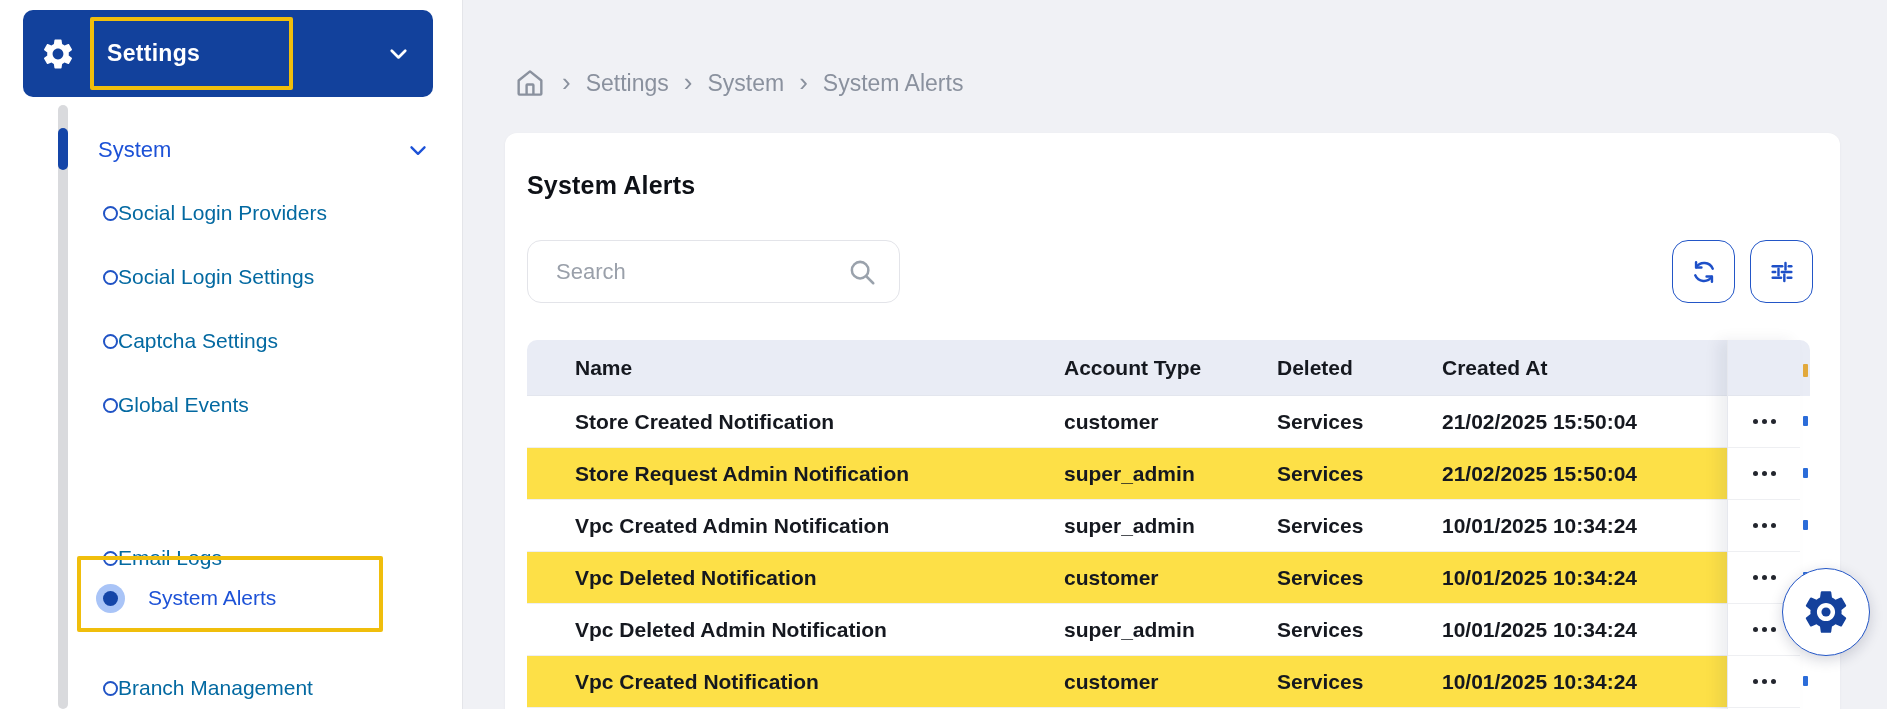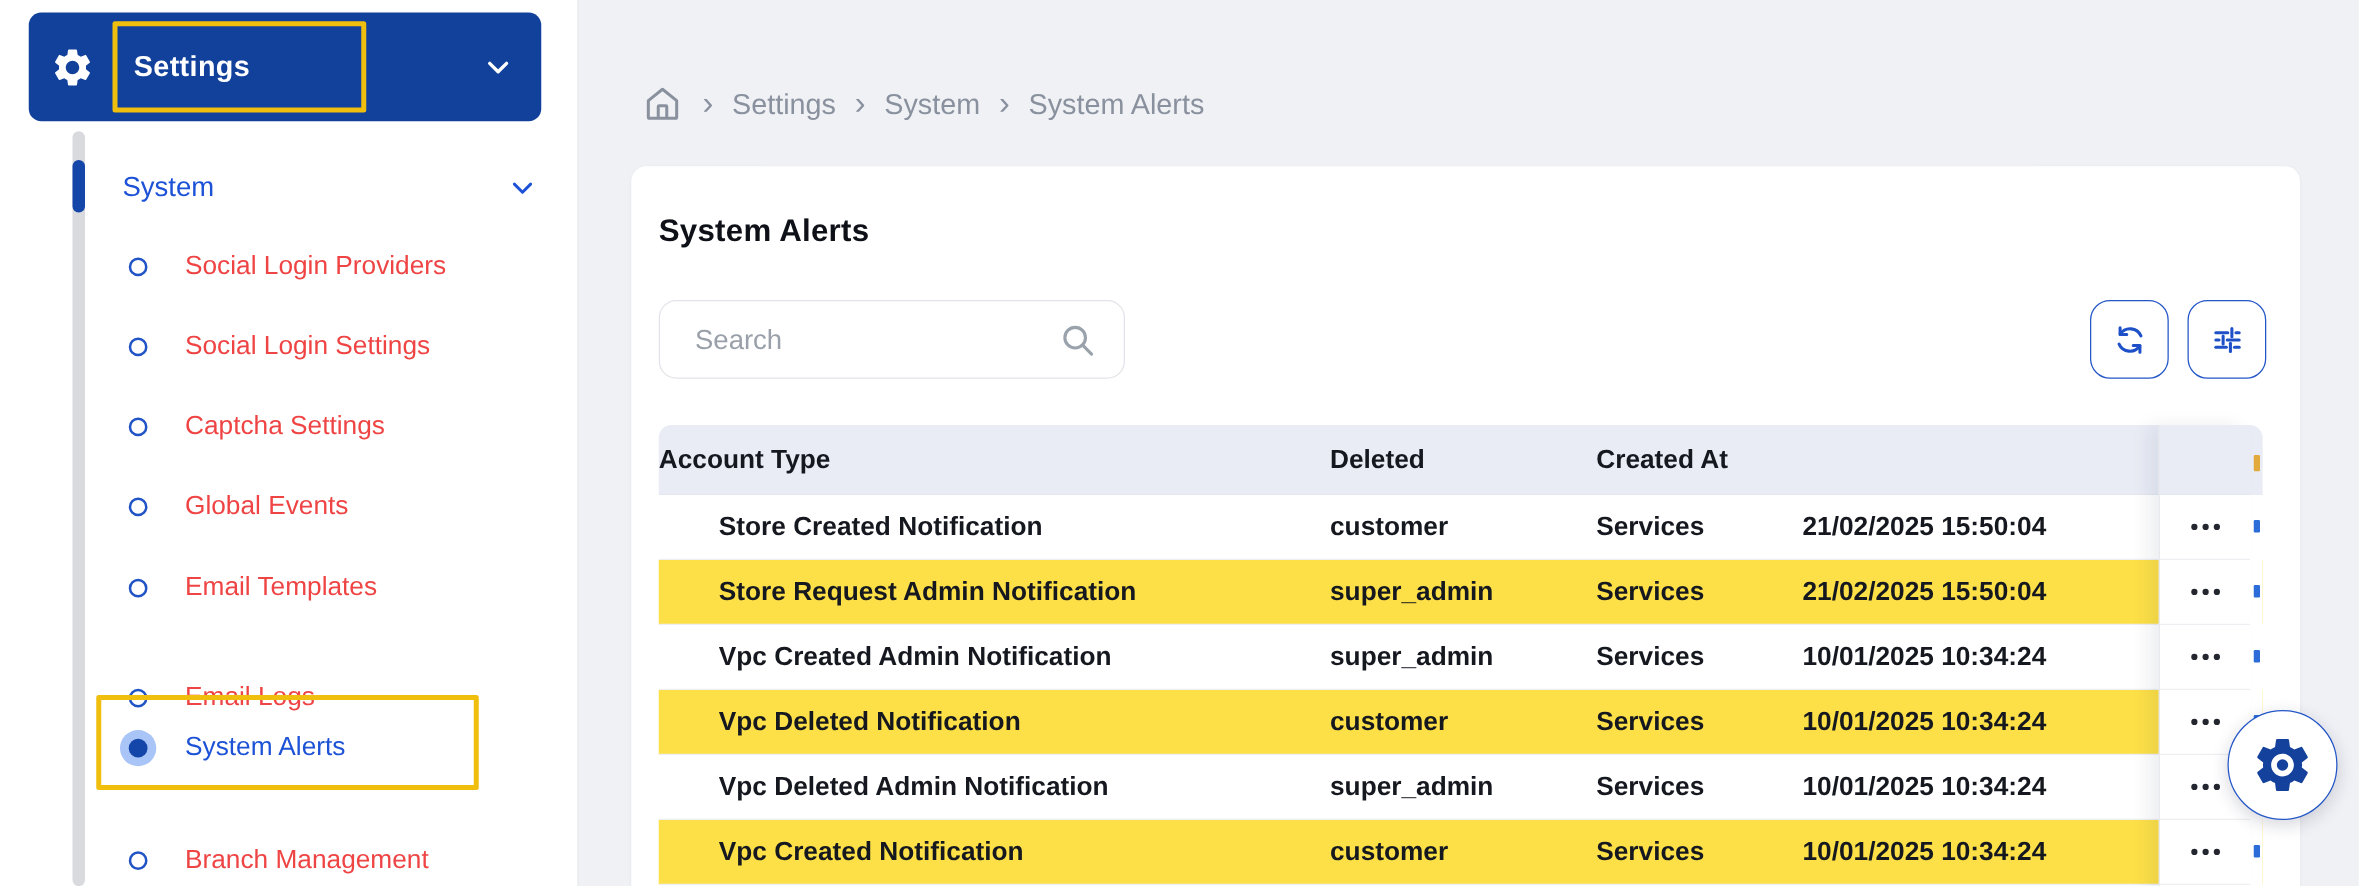--- a/index.html
+++ b/index.html
@@ -19,21 +19,21 @@
 
   .track { position:absolute; left:58px; top:105px; width:10px; height:604px; background:#D9DADD; border-radius:6px; }
   .track-active { position:absolute; left:58px; top:128px; width:10px; height:42px; background:#1445A8; border-radius:6px; }
 
   .sb-group { position:absolute; left:98px; top:127px; width:340px; height:46px; display:flex; align-items:center; cursor:pointer; }
   .sb-group-label { color:#1D52D7; font-size:22px; font-weight:500; }
   .sb-group .chev { position:absolute; left:307px; width:26px; height:26px; }
 
   .sb-item { position:absolute; left:96px; width:330px; height:48px; display:flex; align-items:center; cursor:pointer; }
   .sb-bullet { width:15px; height:15px; border:2px solid #2053C5; border-radius:50%; background:#FFFFFF; flex:0 0 auto; margin-left:7px; }
-  .sb-item-label { font-size:21px; color:#ef4444; margin-left:30px; }
+  .sb-item-label { font-size:21px; color:#0369a1; }
   .sb-item.selected .sb-item-label { color:#1D52D7; }
   .halo { width:29px; height:29px; border-radius:50%; background:#A9C4F7; display:flex; align-items:center; justify-content:center; flex:0 0 auto; }
   .halo .dot { width:15px; height:15px; border-radius:50%; background:#1445A8; }
   .sb-item.selected .sb-item-label { margin-left:23px; }
 
   
   .breadcrumb { position:absolute; left:513px; top:60px; height:46px; display:flex; align-items:center; gap:15px; z-index:1; }
   .crumb { color:#8A919E; font-size:23px; }
   .crumb-sep { color:#8A919E; font-size:26px; line-height:1; padding-bottom:3px; }
   .home-ic { width:34px; height:36px; }
@@ -114,24 +114,20 @@
     <span class="sb-bullet"></span>
     <span class="sb-item-label">Social Login Settings</span>
   </div>
   <div class="sb-item" style="top:381px">
     <span class="sb-bullet"></span>
     <span class="sb-item-label">Global Events</span>
   </div>
   <div class="sb-item" style="top:317px">
     <span class="sb-bullet"></span>
     <span class="sb-item-label">Captcha Settings</span>
-  </div>
-  <div class="sb-item" style="top:446px">
-    <span class="sb-bullet"></span>
-    <span class="sb-item-label">Email Templates</span>
   </div>
   <div class="sb-item" style="top:534px">
     <span class="sb-bullet"></span>
     <span class="sb-item-label">Email Logs</span>
   </div>
   <div class="sb-item selected" style="top:574px">
     <span class="halo" style="margin-left:0">
         <span class="dot"></span>
       </span>
     <span class="sb-item-label">System Alerts</span>
@@ -186,20 +182,21 @@
         <line x1="11.8" y1="12" x2="20" y2="12"></line>
         <line x1="9" y1="9.2" x2="9" y2="14.8"></line>
       <line x1="4" y1="17" x2="11.2" y2="17"></line>
         <line x1="16.8" y1="17" x2="20" y2="17"></line>
         <line x1="14" y1="14.2" x2="14" y2="19.8"></line>
     </svg>
   </div>
 
   <div class="table">
     <div class="t-head">
+      <div class="cell c0">Name</div>
       <div class="cell c1">Account Type</div>
       <div class="cell c2">Deleted</div>
       <div class="cell c3">Created At</div>
     </div>
 
     <div class="t-row">
       <div class="cell c0">Store Created Notification</div>
       <div class="cell c1">customer</div>
       <div class="cell c2">Services</div>
       <div class="cell c3">21/02/2025 15:50:04</div>

